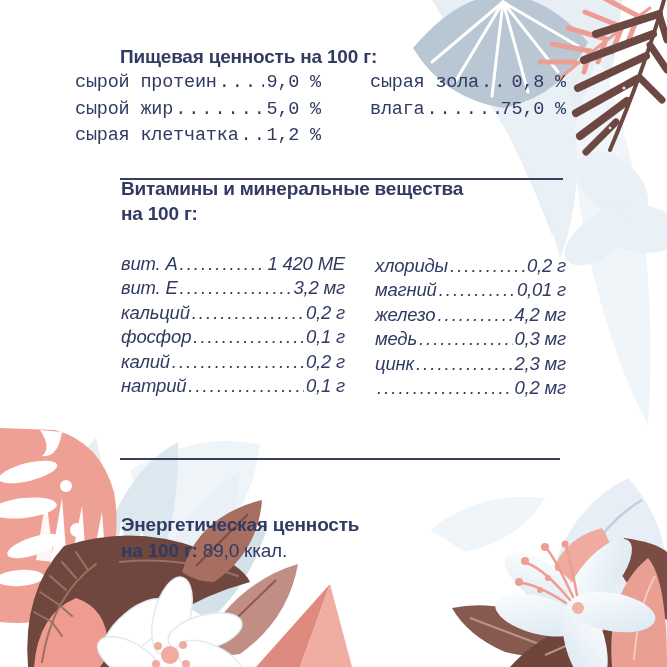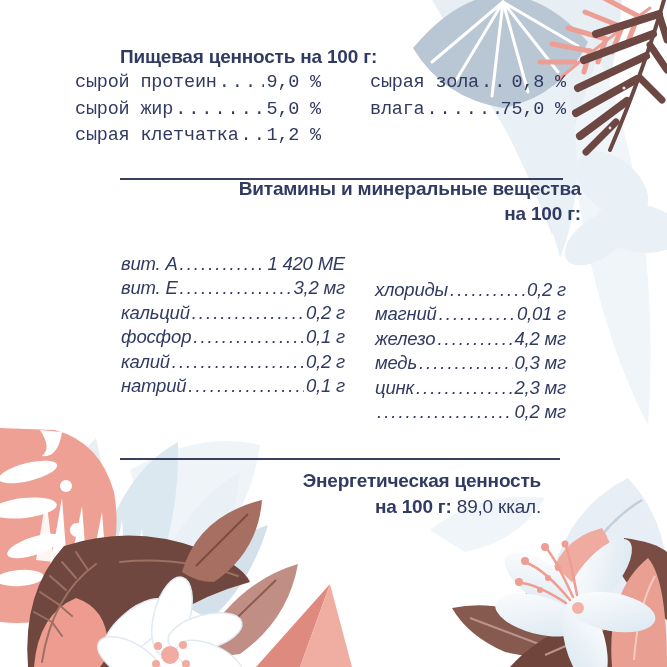--- a/index.html
+++ b/index.html
@@ -3,21 +3,21 @@
 <meta charset="utf-8">
 <style>
   html,body { margin:0; padding:0; }
   body {
     width:667px; height:667px; position:relative; overflow:hidden;
     background:#ffffff;
     font-family:"Liberation Sans", sans-serif;
     color:#313b62;
   }
   .decor { position:absolute; left:0; top:0; width:667px; height:667px; }
-  .content { position:absolute; left:0; top:0; width:667px; height:667px;text-align:right; }
+  .content { position:absolute; left:0; top:0; width:667px; height:667px; }
 
   .abs { position:absolute; }
 
   .sec-title { font-weight:bold; font-size:19px; line-height:25px; letter-spacing:-0.2px; }
 
   .divider { height:2px; background:#39405f; }
 
   .leader-row { display:flex; align-items:baseline; font-size:18.5px; letter-spacing:-0.2px; white-space:pre; }
   .rows-lg .leader-row { line-height:26.5px;font-family:Liberation Mono, monospace; }
   .rows-sm .leader-row { line-height:24.4px;font-style:italic; }
@@ -293,21 +293,21 @@
         <span class="val">0,2 г</span>
       </div>
 
       <div class="leader-row">
         <span class="lbl">натрий</span>
         <span class="dots"></span>
         <span class="val">0,1 г</span>
       </div>
     </div>
 
-  <div class="abs rows-sm" style="left:375px; top:254px; width:191px;margin-top:24px;">
+  <div class="abs rows-sm" style="left:375px; top:254px; width:191px;">
 
       <div class="leader-row">
         <span class="lbl">хлориды</span>
         <span class="dots"></span>
         <span class="val">0,2 г</span>
       </div>
 
       <div class="leader-row">
         <span class="lbl">магний</span>
         <span class="dots"></span>
@@ -334,17 +334,17 @@
 
       <div class="leader-row">
         <span class="dots"></span>
         <span class="val">0,2 мг</span>
       </div>
     </div>
 
   <div class="abs divider" style="left:120px; top:458px; width:440px;"></div>
 
   <div class="abs" style="left:121px; top:468px; width:420px;">
-    <div class="energy-line b sec-title" style="position:static;">Энергетическая ценность</div>
+    <div class="energy-line b sec-title" style="position:static;margin-top:44px;">Энергетическая ценность</div>
     <div class="energy-line"><span class="b">на 100 г:</span> <span>89,0 ккал.</span></div>
   </div>
 
 </div>
 
 </body></html>

